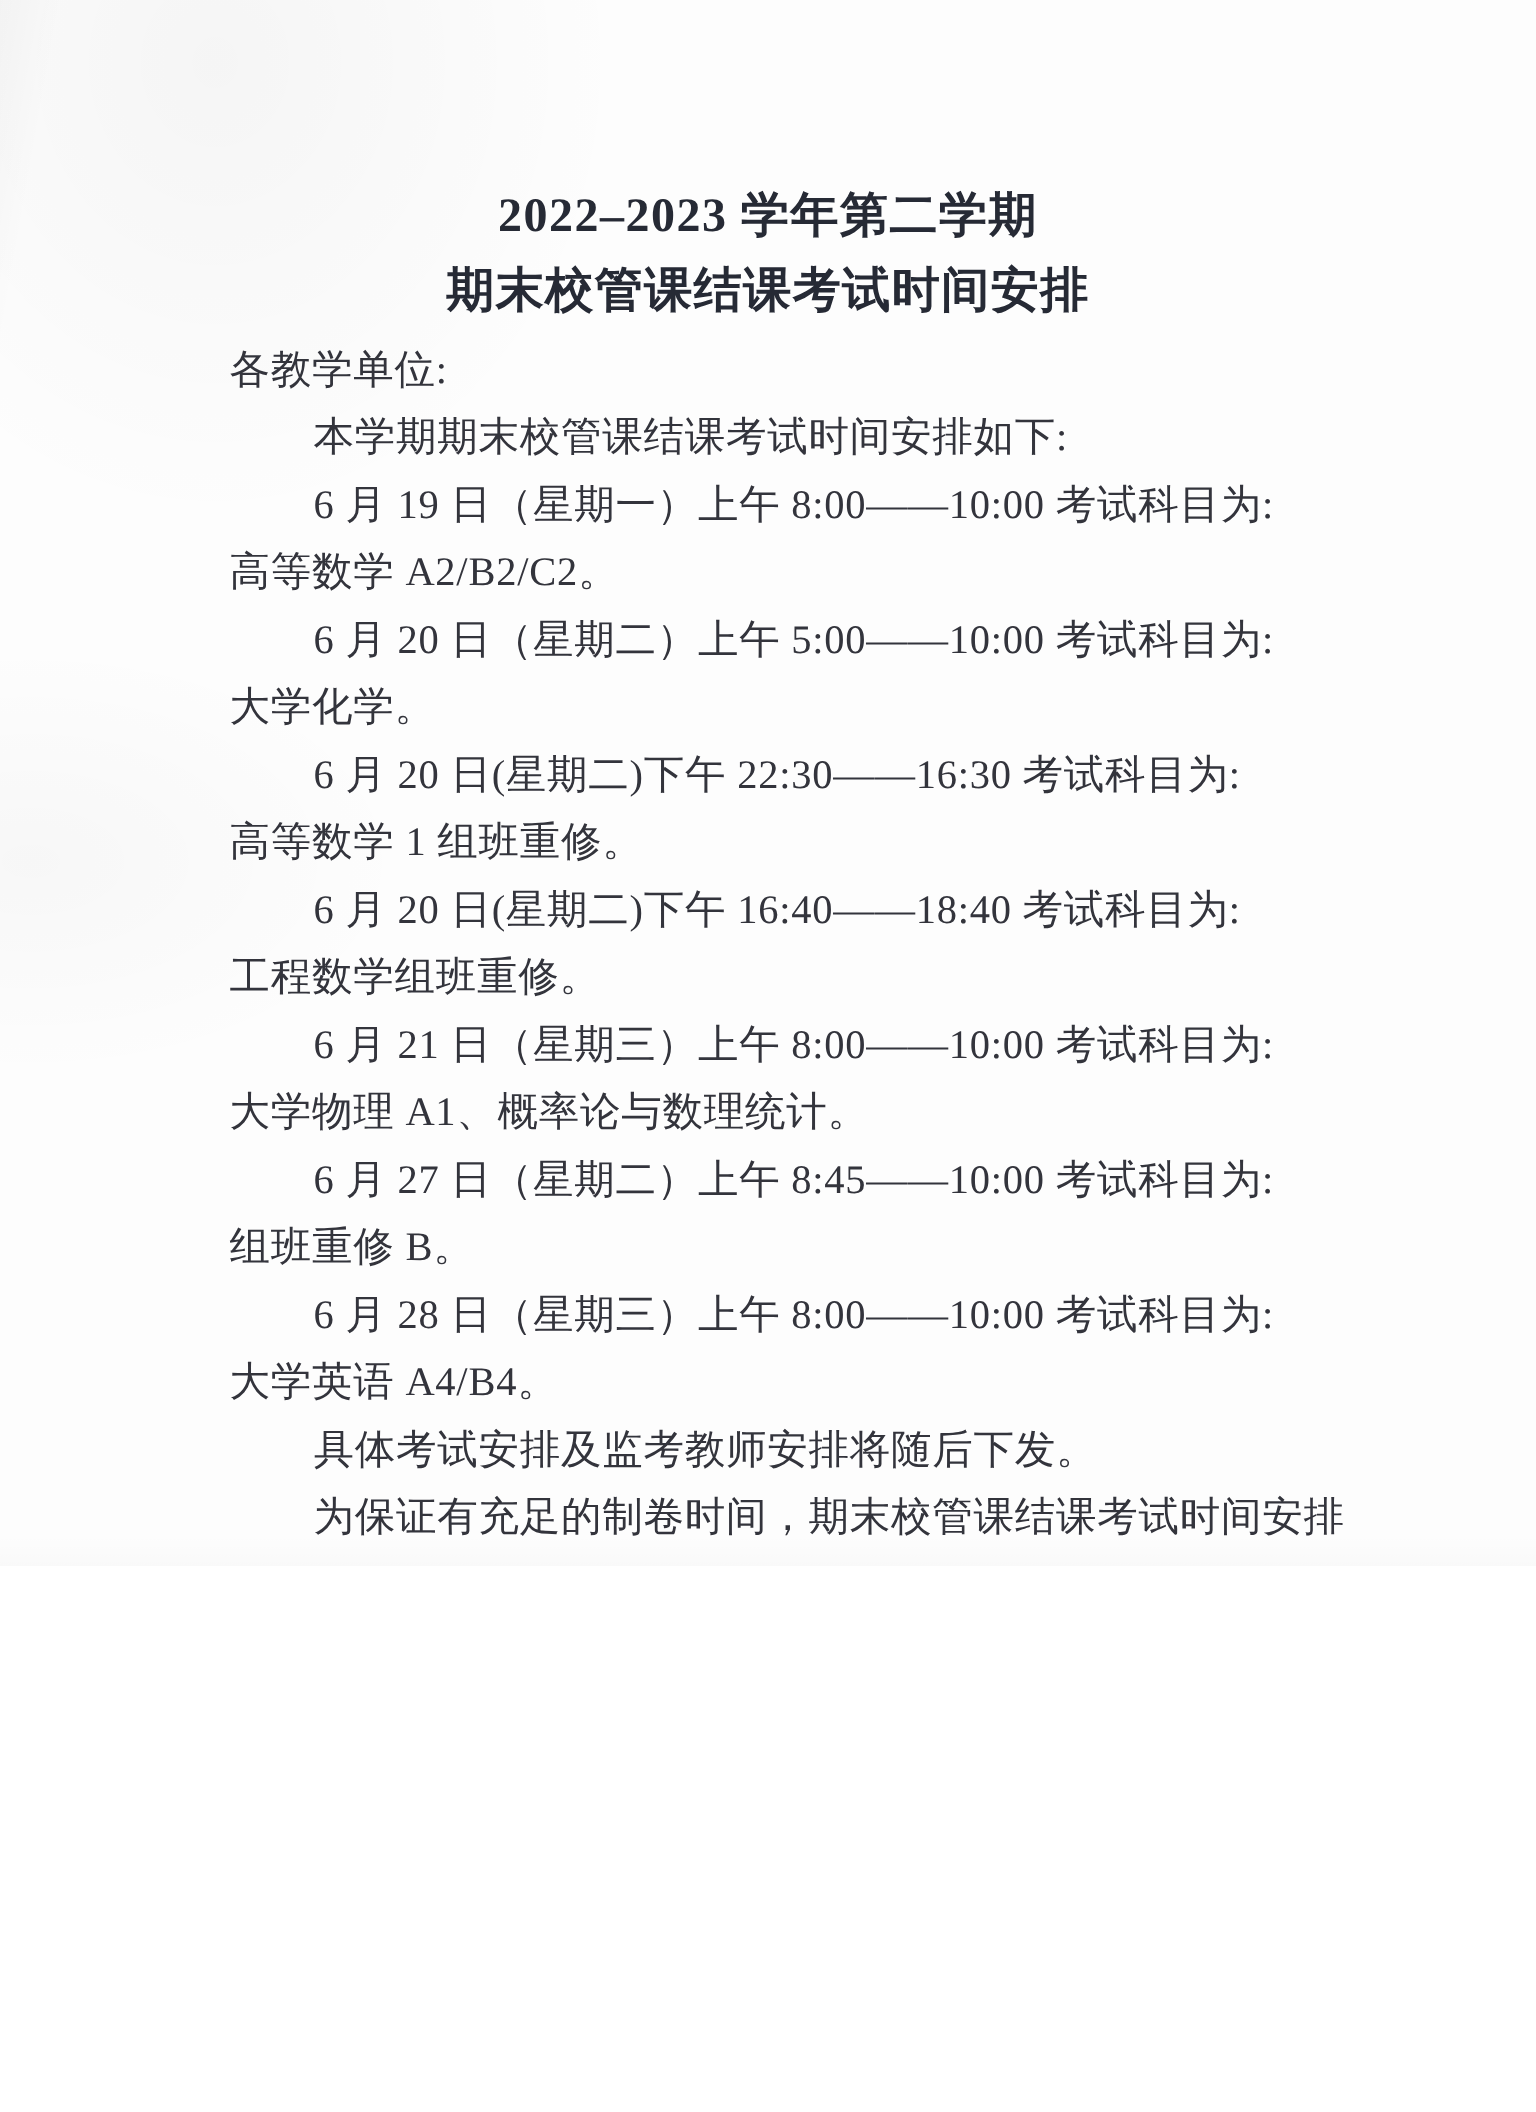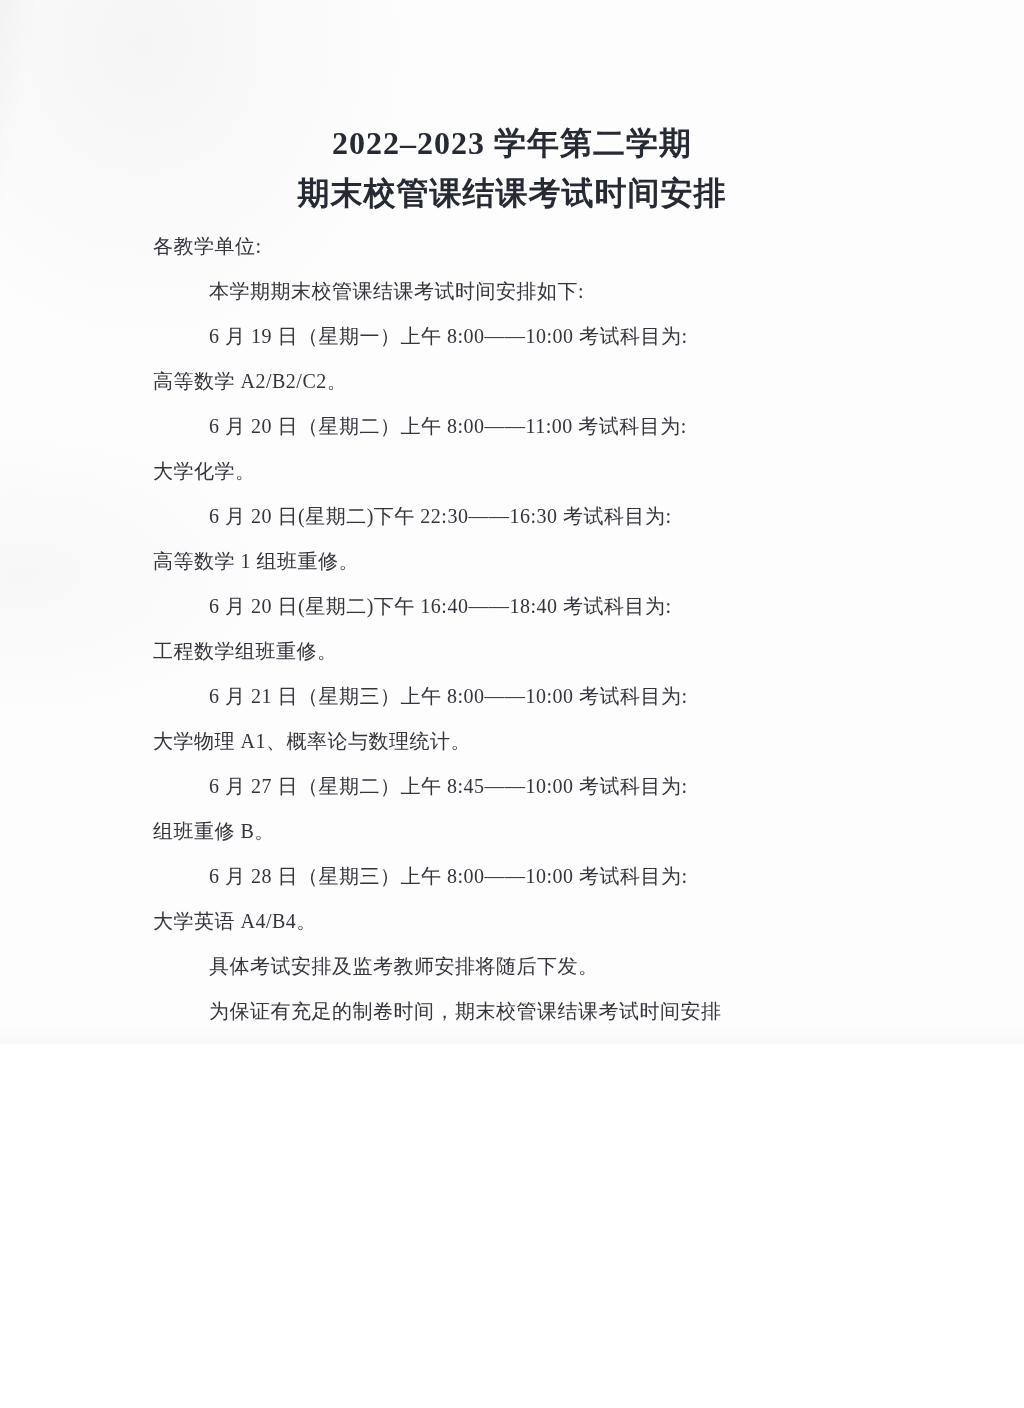--- a/index.html
+++ b/index.html
@@ -19,21 +19,21 @@
   .title-block{
     position:absolute;top:118px;left:0;width:1024px;
     text-align:center;
   }
   .title-line{
     font-size:32px;font-weight:bold;line-height:50px;
     color:#262a35;letter-spacing:1px;
   }
   .body-block{
     position:absolute;top:224px;left:153px;width:724px;
-    font-size:20px;
+    font-size:27px;
   }
   .line{
     height:45px;line-height:45px;white-space:nowrap;
     letter-spacing:0.5px;
   }
   .ind{padding-left:56px;}
   .stamp{
     position:absolute;left:639px;top:1074px;width:186px;height:186px;
     mix-blend-mode:multiply;opacity:0.93;
     filter:blur(0.4px);
@@ -55,21 +55,21 @@
     <div class="title-line">期末校管课结课考试时间安排</div>
   </div>
 
   <div class="body-block">
     <div class="line">各教学单位:</div>
     <div class="line ind">本学期期末校管课结课考试时间安排如下:</div>
 
     <div class="line ind">6 月 19 日（星期一）上午 8:00——10:00 考试科目为:</div>
     <div class="line">高等数学 A2/B2/C2。</div>
 
-    <div class="line ind">6 月 20 日（星期二）上午 8:00——11:00 考试科目为:</div>
+    <div class="line ind">6 月 20 日（星期二）上午 5:00——10:00 考试科目为:</div>
     <div class="line">大学化学。</div>
 
     <div class="line ind">6 月 20 日(星期二)下午 22:30——16:30 考试科目为:</div>
     <div class="line">高等数学 1 组班重修。</div>
 
     <div class="line ind">6 月 20 日(星期二)下午 16:40——18:40 考试科目为:</div>
     <div class="line">工程数学组班重修。</div>
 
     <div class="line ind">6 月 21 日（星期三）上午 8:00——10:00 考试科目为:</div>
     <div class="line">大学物理 A1、概率论与数理统计。</div>

